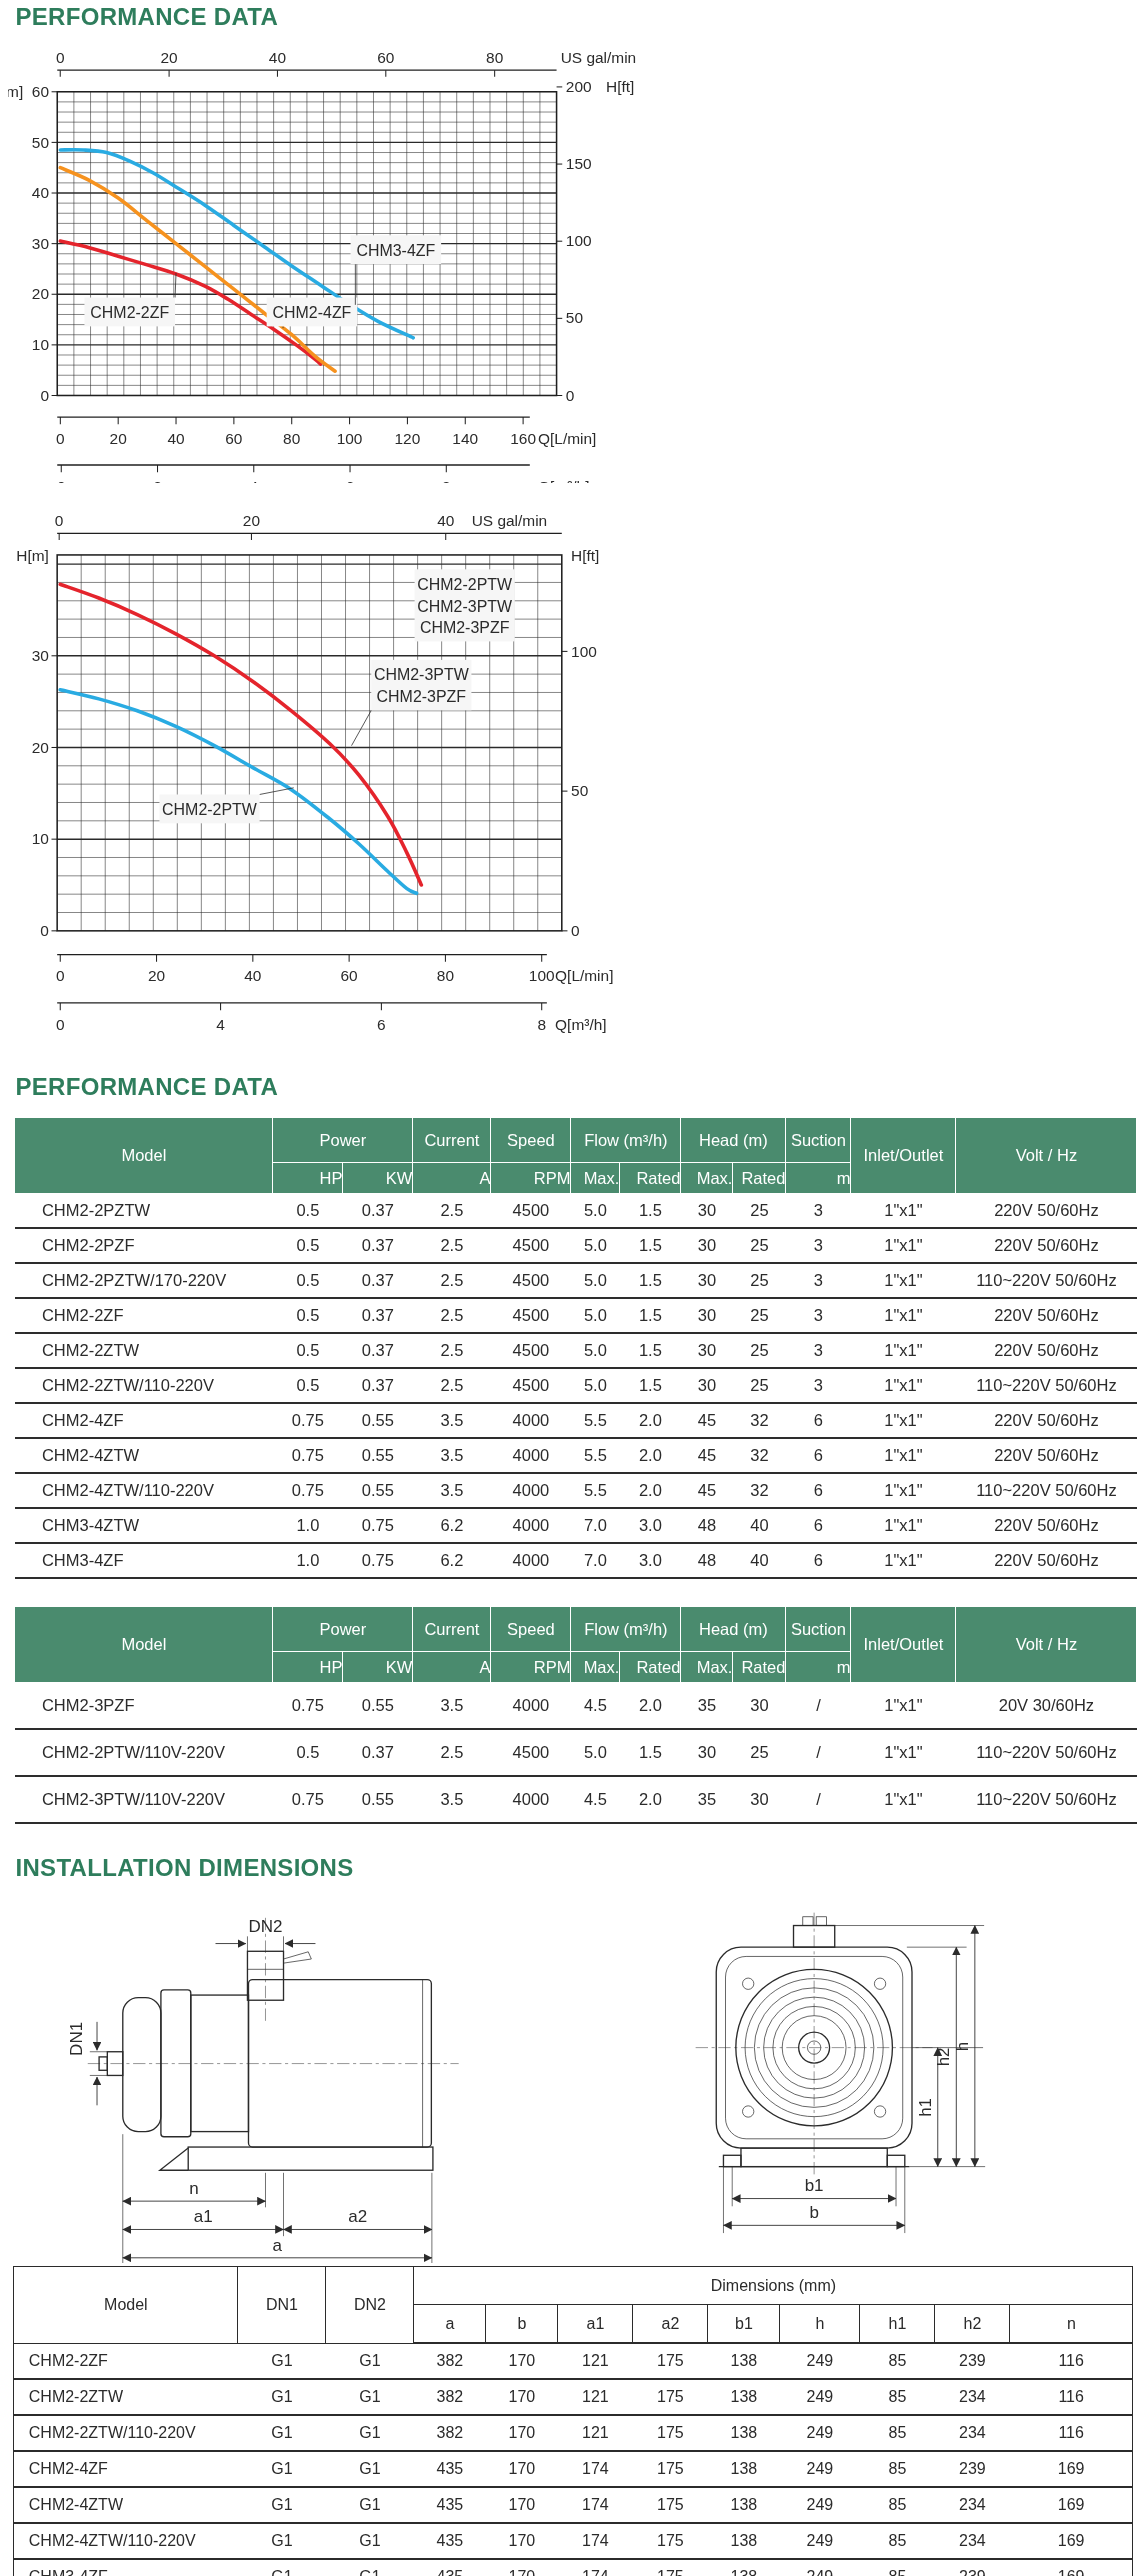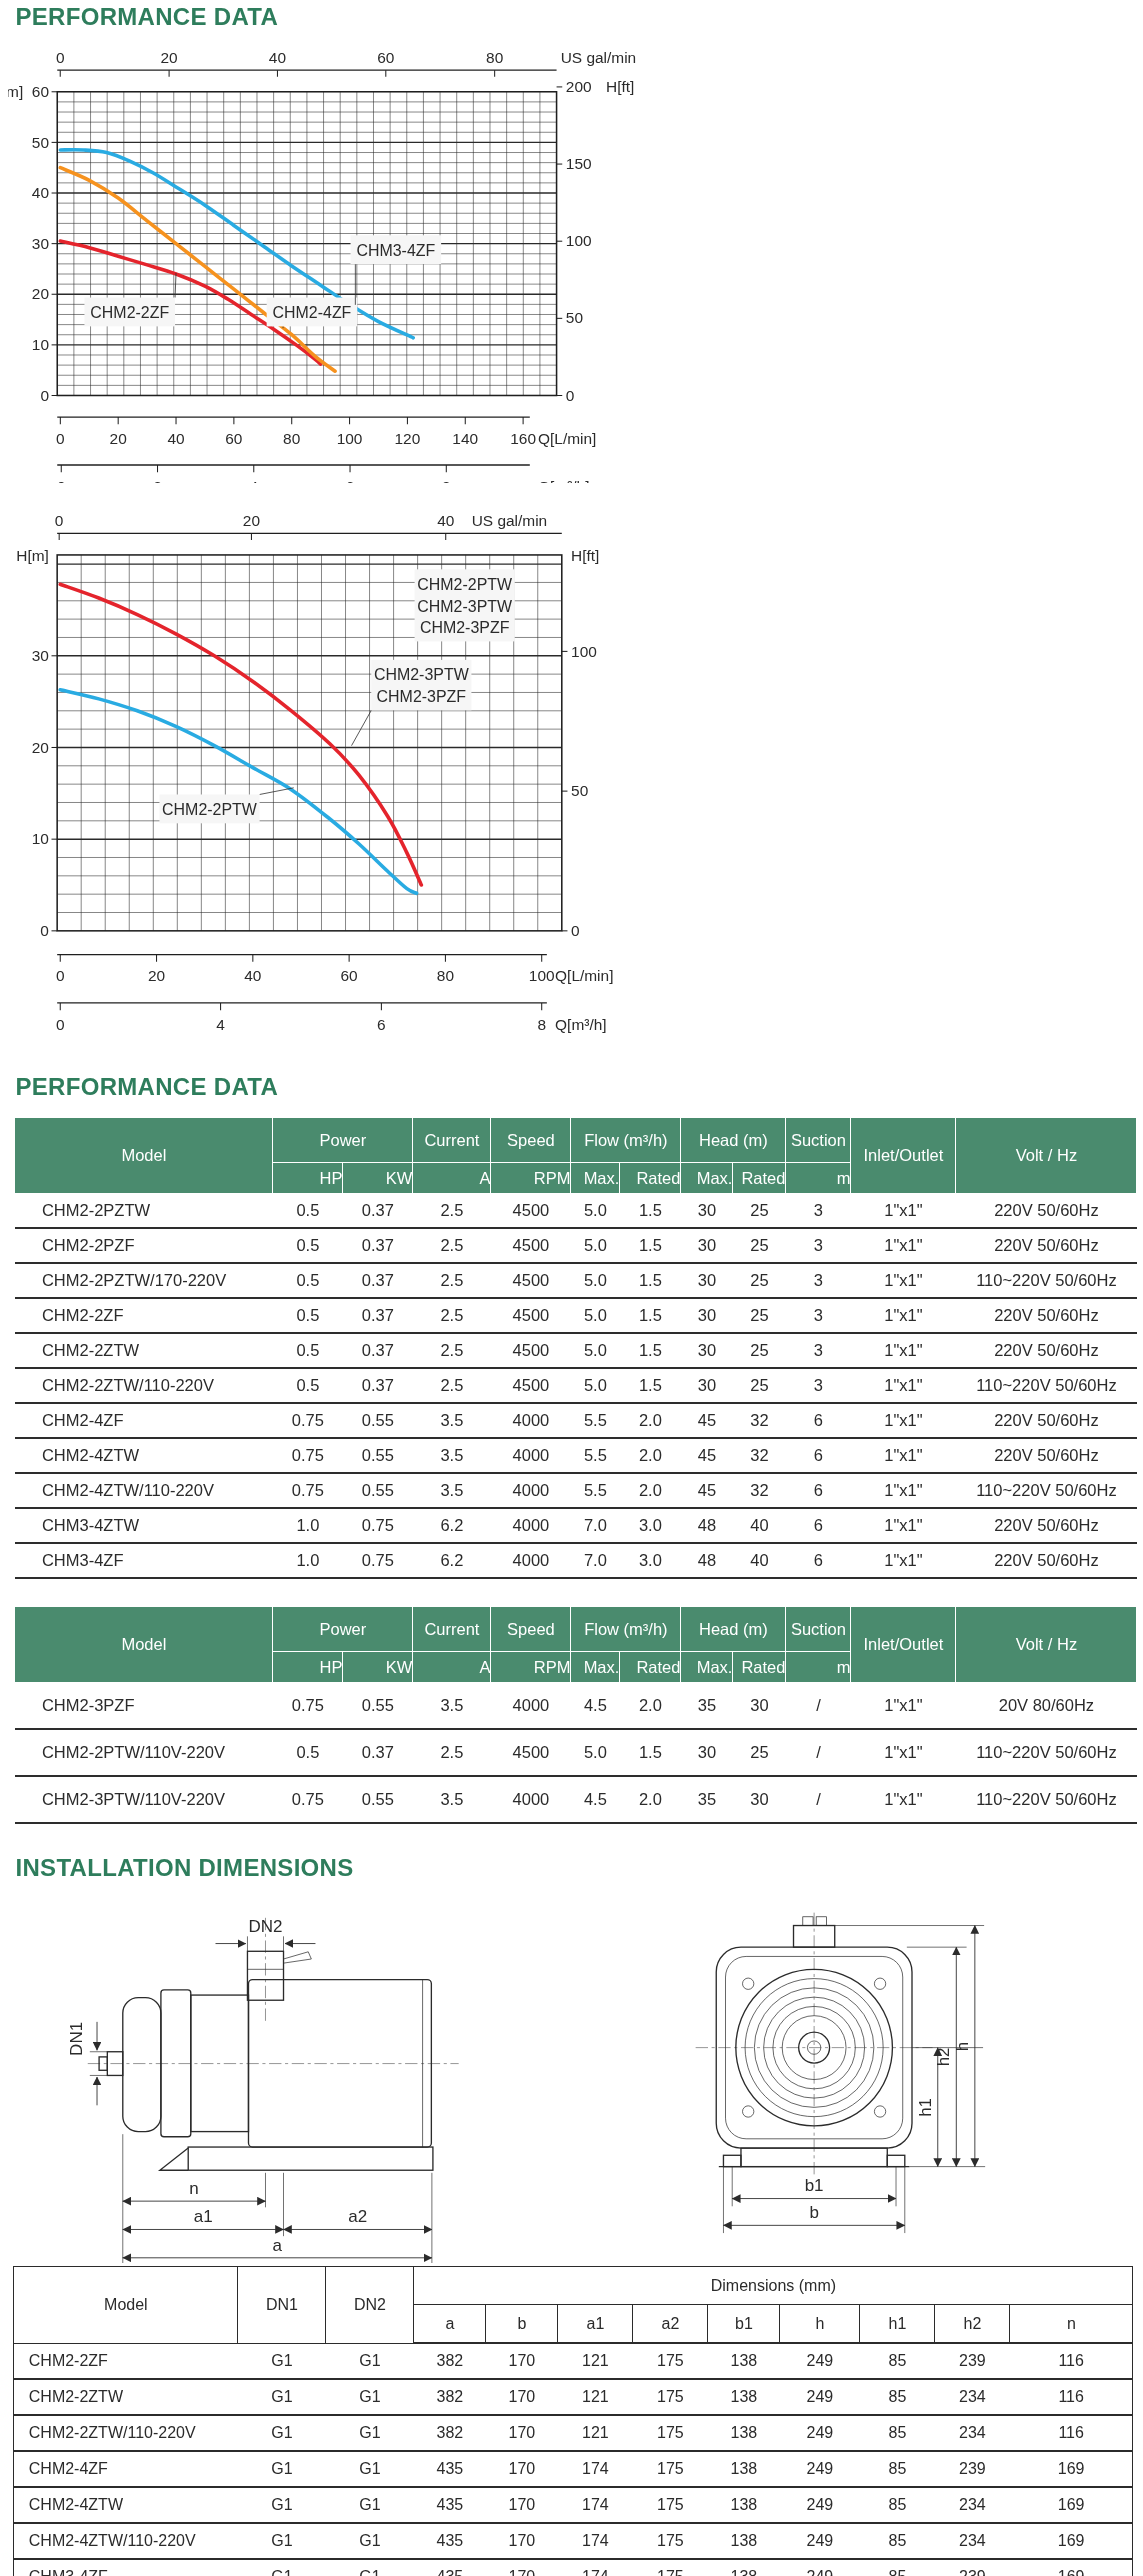--- a/index.html
+++ b/index.html
@@ -540,21 +540,21 @@
             <td>0.75</td>
             <td>0.55</td>
             <td>3.5</td>
             <td>4000</td>
             <td>4.5</td>
             <td>2.0</td>
             <td>35</td>
             <td>30</td>
             <td>/</td>
             <td>1"x1"</td>
-            <td>20V 80/60Hz</td>
+            <td>20V 30/60Hz</td>
           </tr>
           <tr>
             <td class="model">CHM2-2PTW/110V-220V</td>
             <td>0.5</td>
             <td>0.37</td>
             <td>2.5</td>
             <td>4500</td>
             <td>5.0</td>
             <td>1.5</td>
             <td>30</td>

